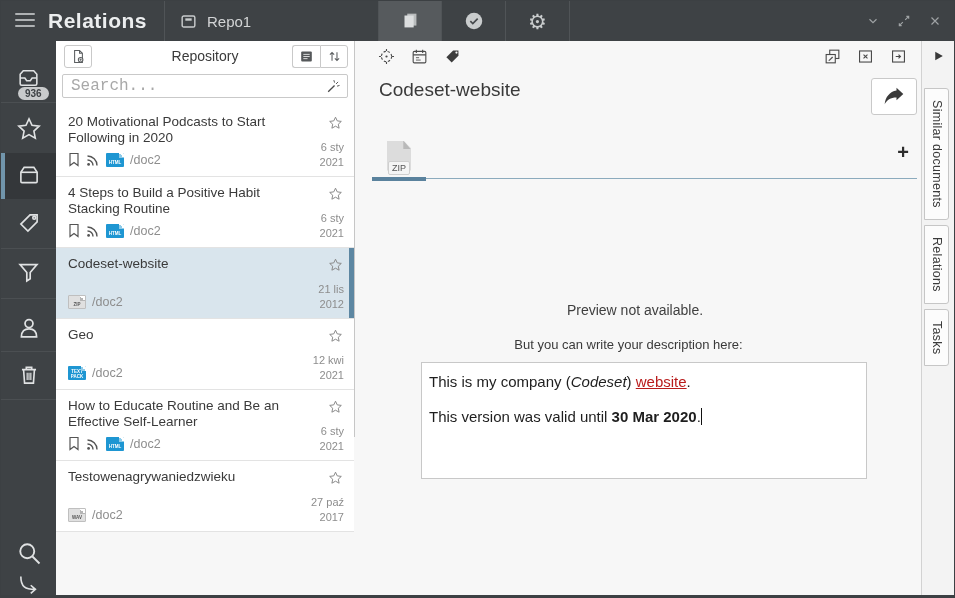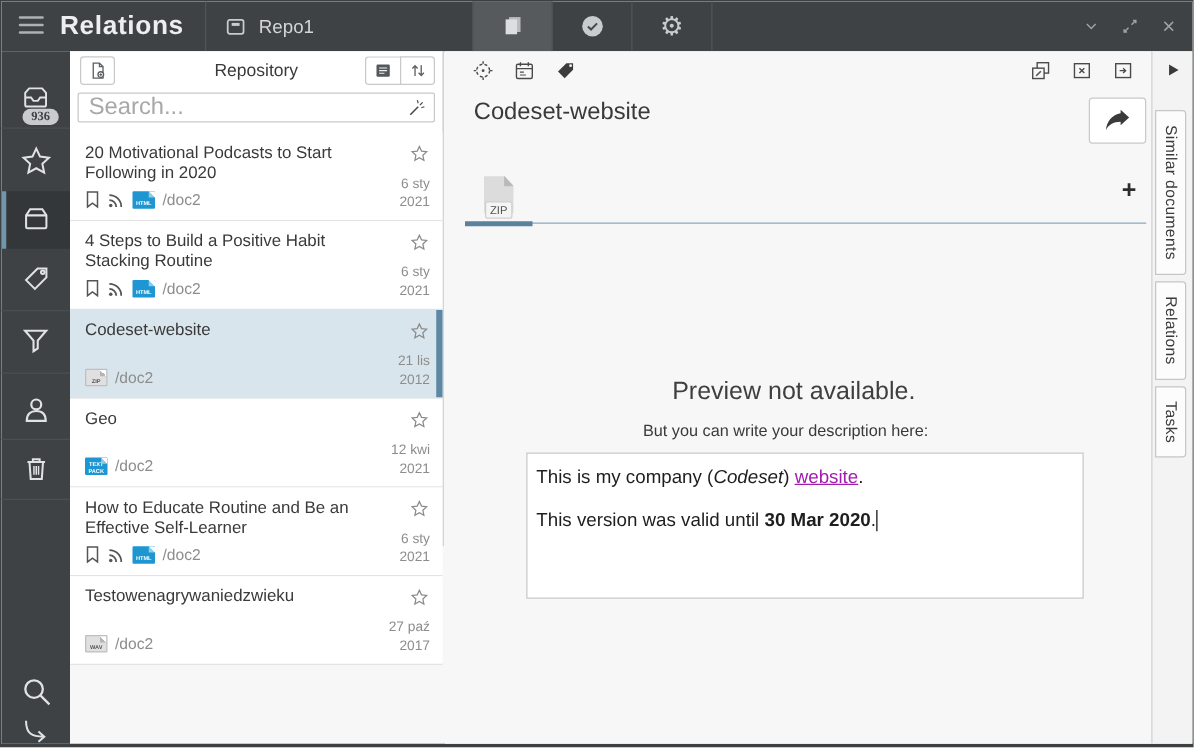--- a/index.html
+++ b/index.html
@@ -22,34 +22,34 @@
   .gear-glyph { font-size:21px; color:#c9cccd; line-height:1; }
   .win-controls { position:absolute; right:10px; top:0; height:40px; display:flex; align-items:center; gap:13px; }
   .win-btn { width:18px; height:18px; display:flex; align-items:center; justify-content:center; color:#9fa3a5; }
 
   
   .leftbar { position:absolute; left:0; top:40px; width:55px; height:558px; background:#3e4245; color:#e0e2e3; }
   .lb-icon { position:absolute; left:0; width:55px; display:flex; justify-content:center; cursor:pointer; }
   .lb-div { position:absolute; left:0; width:55px; height:1px; background:#4b4f52; }
   .lb-selected { position:absolute; left:0; top:112px; width:55px; height:46px; background:#34373a; box-shadow:inset 4px 0 0 #7195ab; }
   .inbox-badge { position:absolute; left:17px; top:46px; background:#c9cbcc; color:#3e4245; font-size:10px; font-weight:bold;
-                 border-radius:8px; padding:1px 7px; line-height:11px;font-family:Liberation Serif, serif; }
+                 border-radius:8px; padding:1px 7px; line-height:11px; }
 
   
   .repo-panel { position:absolute; left:55px; top:40px; width:299px; height:396px; background:#ffffff; border-right:1px solid #c6c6c6; }
   .rp-header { position:relative; height:30px; }
   .rp-title { text-align:center; line-height:30px; font-size:14px; color:#3a3a3a; }
   .rp-btn { position:absolute; top:4px; height:23px; background:#fff; border:1px solid #c9c9c9; display:flex; align-items:center; justify-content:center; color:#5c5f61; cursor:pointer; }
   .rp-newdoc { left:8px; width:28px; border-radius:3px; }
   .rp-group { position:absolute; right:6px; top:4px; display:flex; }
   .rp-group .rp-gbtn { width:28px; height:23px; border:1px solid #c9c9c9; display:flex; align-items:center; justify-content:center; color:#5c5f61; cursor:pointer; background:#fff; }
   .rp-group .rp-gbtn:first-child { border-radius:3px 0 0 3px; border-right:none; }
   .rp-group .rp-gbtn:last-child { border-radius:0 3px 3px 0; }
   .searchwrap { margin:3px 6px 0 6px; height:24px; border:1px solid #c9c9c9; border-radius:2px; display:flex; align-items:center; background:#fff; }
-  .searchwrap input { flex:1; border:none; outline:none; font-size:19px; padding:0 0 0 8px; color:#b91c1c; font-family:Liberation Sans, sans-serif; background:transparent; }
+  .searchwrap input { flex:1; border:none; outline:none; font-size:16px; padding:0 0 0 8px; color:#b91c1c; font-family:Liberation Mono, monospace; background:transparent; }
   .searchwrap input::placeholder { color:#a8a8a8; }
   .wandbtn { width:28px; height:22px; display:flex; align-items:center; justify-content:center; color:#4a4a4a; cursor:pointer; }
 
   .doclist { margin-top:8px; }
   .item { position:relative; height:71px; border-bottom:1px solid #e3e3e3; padding:8px 44px 0 12px; cursor:pointer; background:#fff; }
   .item.selected { background:#d9e5ed; box-shadow:inset -5px 0 0 #5d87a2; }
   .item .title { font-size:13.5px; color:#3a3a3a; line-height:1.18; }
   .item .meta { position:absolute; left:12px; bottom:9px; display:flex; align-items:center; gap:6px; }
   .item .path { font-size:12.5px; color:#8d8d8d; }
   .item .star { position:absolute; top:9px; right:10px; color:#8a8a8a; cursor:pointer; }
@@ -76,26 +76,26 @@
   .filetab { position:relative; width:54px; height:43px; display:flex; align-items:center; justify-content:center; cursor:pointer; }
   .tab-underline { position:absolute; left:0; bottom:-2px; width:54px; height:4px; background:#5a829d; }
   .file-icon { position:relative; width:30px; height:34px; }
   .file-icon .page { position:absolute; left:3px; right:3px; top:0; bottom:4px; background:#dcdcdc;
                      clip-path:polygon(0 0, 68% 0, 100% 26%, 100% 100%, 0 100%); }
   .file-icon .fold { position:absolute; right:3px; top:0; width:7.7px; height:8.9px; background:#b9b9b9;
                      clip-path:polygon(0 0, 100% 100%, 0 100%); }
   .file-icon .flabel { position:absolute; left:50%; transform:translateX(-50%); bottom:0; background:#f5f5f5; border:1px solid #cfcfcf;
                        border-radius:2px; font-size:9px; color:#555; padding:0 3px; line-height:12px; }
   .addtab { position:absolute; right:8px; top:6px; font-size:20px; font-weight:bold; color:#2d2d2d; cursor:pointer; line-height:20px; }
-  .preview-msg { position:absolute; left:0; right:33px; top:261px; text-align:center; font-size:20px; color:#3f3f3f;margin-left:24px; }
+  .preview-msg { position:absolute; left:0; right:33px; top:261px; text-align:center; font-size:14px; color:#3f3f3f;margin-left:24px; }
   .desc-hint { position:absolute; left:0; right:33px; top:296px; text-align:center; font-size:13px; color:#3a3a3a;margin-left:11px; }
   .descbox { position:absolute; left:65px; top:321px; width:446px; height:117px; background:#fff; border:1px solid #c8c8c8;
              padding:10px 8px 0 7px; font-size:15px; color:#1e1e1e; cursor:text; }
   .descbox p + p { margin-top:18px; }
-  .descbox a { color:#a21caf; text-decoration:underline; cursor:pointer; }
+  .descbox a { color:#b91c1c; text-decoration:underline; cursor:pointer; }
   .caret { display:inline-block; width:1.5px; height:17px; background:#111; vertical-align:text-bottom; }
 
   
   .rightstrip { position:absolute; right:0; top:40px; width:33px; height:558px; background:#f3f3f3; border-left:1px solid #d2d2d2; }
   .play-btn { position:absolute; top:8px; left:0; width:100%; display:flex; justify-content:center; cursor:pointer; }
   .vtabs { position:absolute; top:47px; left:2px; }
   .vtab { writing-mode:vertical-rl; background:#fcfcfc; border:1px solid #c6c6c6; border-radius:0 3px 3px 0;
           padding:11px 4px; margin-bottom:5px; font-size:12.5px; color:#3b3b3b; letter-spacing:.3px; cursor:pointer; width:25px; }
 
   svg { display:block; }

